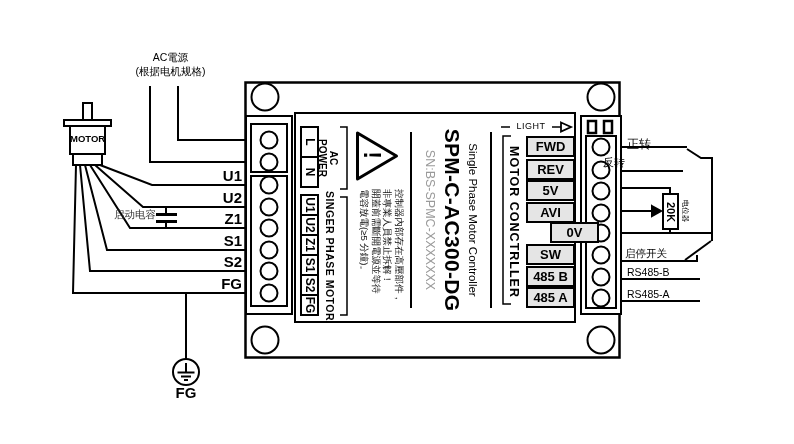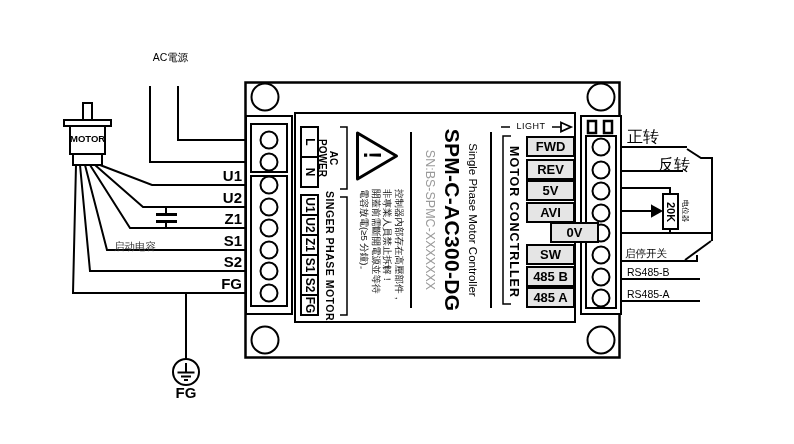--- a/index.html
+++ b/index.html
@@ -120,25 +120,26 @@
       <rect x="663" y="194" width="15" height="35" fill="#fff"></rect>
       <path d="M685,260 L711,241"></path>
       <path d="M622,261 H697 V255"></path>
       <line x1="622" y1="279" x2="700" y2="279"></line>
       <line x1="622" y1="301" x2="700" y2="301"></line>
     </g>
   </svg>
 
   <div class="a" style="left:118px;top:50px;width:105px;text-align:center;font-size:10.5px;line-height:14px;">
     <div>AC電源</div>
+    <div>(根据电机规格)</div>
   </div>
 
   <div class="a" style="left:70px;top:133px;width:35px;text-align:right;font-size:9.5px;font-weight:700;">MOTOR</div>
 
-  <div class="a" style="left:108px;top:208px;width:48px;text-align:right;font-size:10.5px;color:#333;margin-top:32px;">启动电容</div>
+  <div class="a" style="left:108px;top:208px;width:48px;text-align:right;font-size:10.5px;color:#333;">启动电容</div>
 
   <div class="wlabel" style="left:192px;top:167px;">U1</div>
   <div class="wlabel" style="left:192px;top:189px;">U2</div>
   <div class="wlabel" style="left:192px;top:210px;">Z1</div>
   <div class="wlabel" style="left:192px;top:232px;">S1</div>
   <div class="wlabel" style="left:192px;top:253px;">S2</div>
   <div class="wlabel" style="left:192px;top:275px;">FG</div>
 
   <div class="a" style="left:164px;top:384px;width:44px;text-align:center;font-size:15px;font-weight:700;">FG</div>
 
@@ -223,22 +224,22 @@
   <div class="iobox" style="top:244px;">
       <span>SW</span>
     </div>
   <div class="iobox" style="top:266px;align-items:center;">
       <span>485 B</span>
     </div>
   <div class="iobox" style="top:287px;align-items:center;">
       <span>485 A</span>
     </div>
 
-  <div class="a" style="left:627px;top:127px;width:40px;font-size:16px;">正转</div>
-  <div class="a" style="left:658px;top:155px;width:40px;font-size:16px;">反转</div>
+  <div class="a" style="left:627px;top:136px;width:40px;font-size:12px;">正转</div>
+  <div class="a" style="left:603px;top:155px;width:40px;font-size:11px;">反转</div>
 
   <div class="anchor" style="left:670.5px;top:211.5px;">
     <div class="vin" style="font-size:11px;font-weight:700;">20K</div>
   </div>
   <div class="anchor" style="left:684.5px;top:211px;">
     <div class="vin" style="font-size:7.5px;">电位器</div>
   </div>
 
   <div class="a" style="left:625px;top:247px;width:60px;font-size:10.5px;">启停开关</div>
   <div class="a" style="left:627px;top:266px;width:60px;font-size:10.5px;">RS485-B</div>

